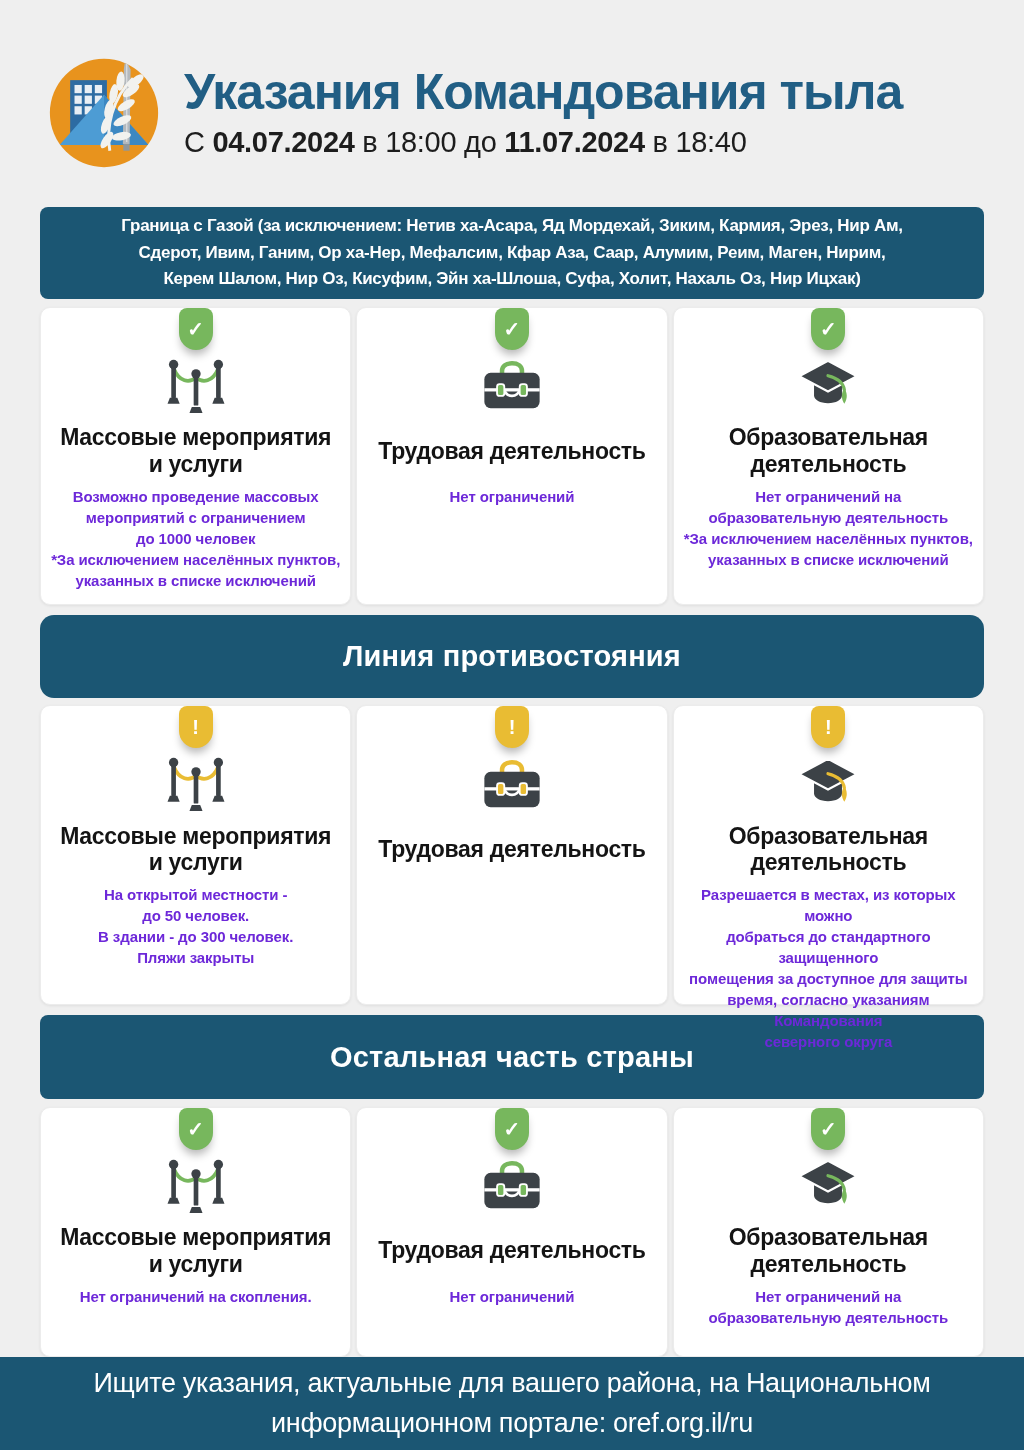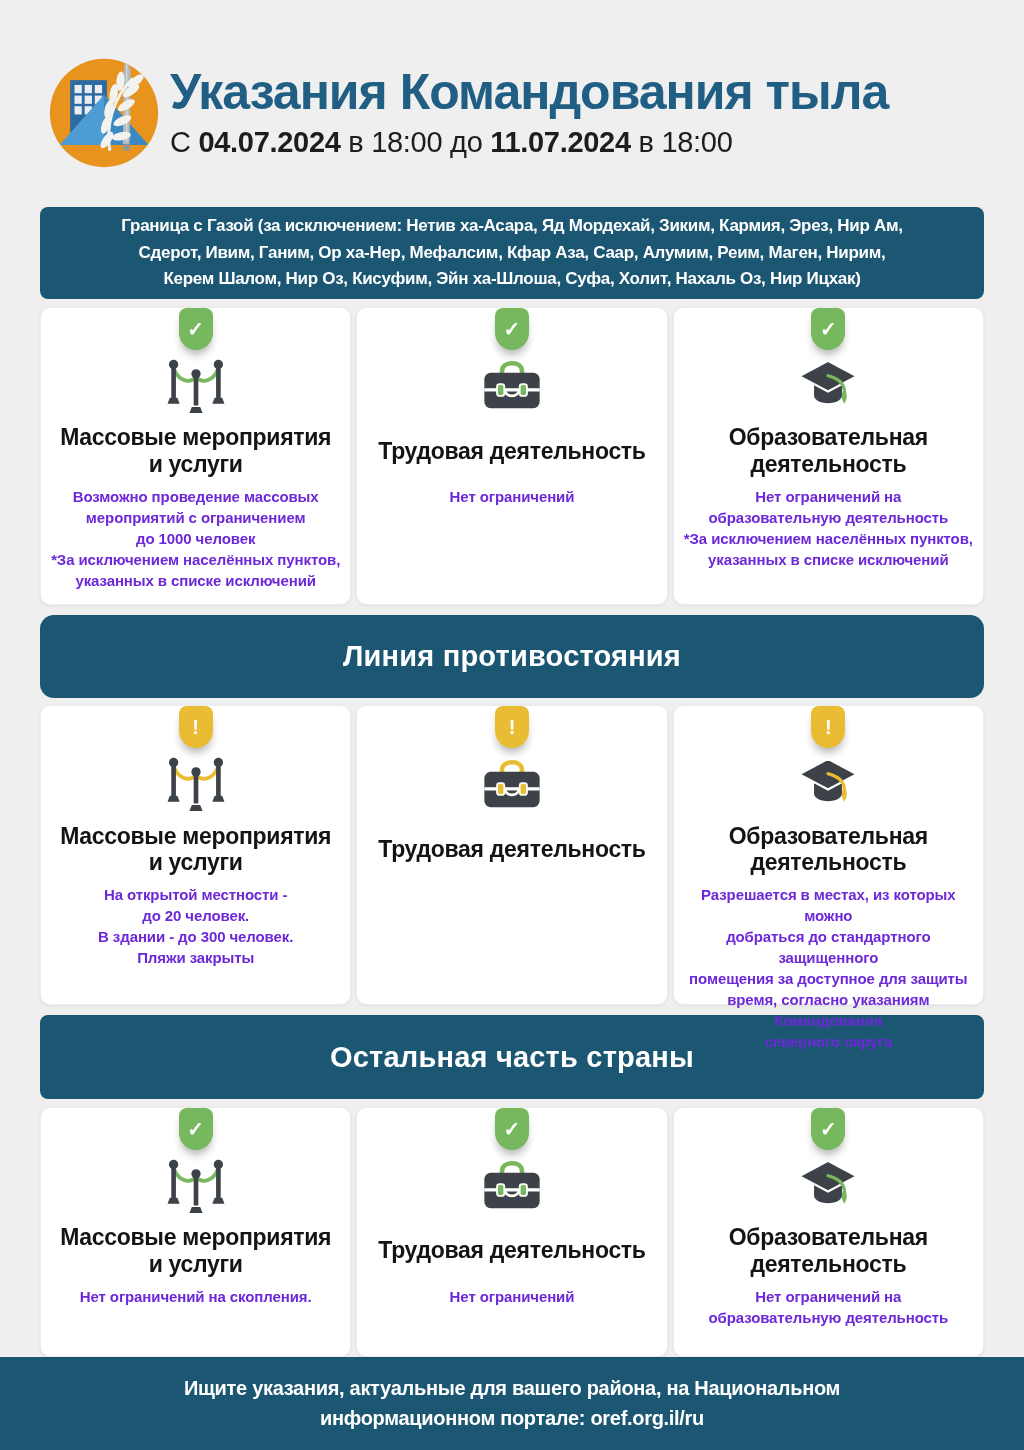--- a/index.html
+++ b/index.html
@@ -6,21 +6,21 @@
   html,body { margin:0; padding:0; }
   body {
     width:1024px; height:1450px;
     background:#efefef;
     font-family:"Liberation Sans", sans-serif;
     color:#222;
   }
   .page { width:1024px; height:1450px; display:flex; flex-direction:column; overflow:hidden; background:#efefef; }
 
   
-  header { height:211px; display:flex; align-items:center; gap:8px; padding:18px 40px 0 46px; }
+  header { height:211px; display:flex; align-items:center; gap:22px; padding:18px 40px 0 46px; }
   .logo svg { width:116px; height:116px; display:block; }
   .page-title {
     margin:0; font-size:50px; font-weight:bold; letter-spacing:-1px;
     color:#215e84; line-height:1.05;
   }
   .subtitle { margin-top:7px; font-size:29px; color:#1d1d1d; letter-spacing:-0.3px; }
   .subtitle b { font-weight:bold;text-align:center; }
 
   
   .banner {
@@ -61,21 +61,21 @@
   .ic-briefcase { width:58px; height:49px; }
   .ic-gradcap   { width:62px; height:54px; }
 
   .title-zone { height:58px; display:flex; align-items:center; justify-content:center; margin-top:4px; }
   .card-title { margin:0; font-size:23px; font-weight:bold; color:#141414; line-height:1.16; white-space:pre-line; letter-spacing:-0.3px; }
   .card-body { margin:6px 0 0; font-size:15px; color:#6d28d9; line-height:1.4; white-space:pre-line; letter-spacing:-0.1px;font-weight:bold; }
 
   
   footer {
     margin-top:auto; height:95px; width:1024px; background:#1b5673;
-    color:#fff; font-weight:bold; font-size:20px; letter-spacing:-0.3px;
+    color:#fff; font-weight:normal; font-size:27px; letter-spacing:-0.3px;
     display:flex; align-items:center; justify-content:center; text-align:center;
     line-height:1.5; white-space:pre-line;
   }
 </style>
 </head>
 <body>
 
 <svg width="0" height="0" style="position:absolute" aria-hidden="true">
   <defs>
     <symbol id="i-stanchion" viewBox="0 0 66 60">
@@ -147,21 +147,21 @@
             <ellipse rx="10" ry="4.2" transform="translate(88 37) rotate(-35)"></ellipse>
             <ellipse rx="10" ry="4.2" transform="translate(77 27) rotate(-85)"></ellipse>
             <ellipse rx="10" ry="4.2" transform="translate(93 27) rotate(-40)"></ellipse>
           </g>
         </g>
       </svg>
     </div>
     <div class="header-text">
       <h1 class="page-title">Указания Командования тыла</h1>
       <div class="subtitle">
-        <span>С </span><b>04.07.2024</b><span> в 18:00 до </span><b>11.07.2024</b><span> в 18:00</span>
+        <span>С </span><b>04.07.2024</b><span> в 18:00 до </span><b>11.07.2024</b><span> в 18:40</span>
       </div>
     </div>
   </header>
 
   <div class="banner banner-gaza">Граница с Газой (за исключением: Нетив ха-Асара, Яд Мордехай, Зиким, Кармия, Эрез, Нир Ам,
 Сдерот, Ивим, Ганим, Ор ха-Нер, Мефалсим, Кфар Аза, Саар, Алумим, Реим, Маген, Нирим,
 Керем Шалом, Нир Оз, Кисуфим, Эйн ха-Шлоша, Суфа, Холит, Нахаль Оз, Нир Ицхак)</div>
 
   <div class="row row-1">
     <div class="card ok">
@@ -227,21 +227,21 @@
       <div class="icon-zone">
           <svg class="ic ic-stanchion" viewBox="0 0 66 60">
             <use href="#i-stanchion"></use>
           </svg>
         </div>
       <div class="title-zone">
           <h3 class="card-title">Массовые мероприятия
 и услуги</h3>
         </div>
       <p class="card-body">На открытой местности -
-до 20 человек.
+до 50 человек.
 В здании - до 300 человек.
 Пляжи закрыты</p>
     </div>
     <div class="card warn">
       <div class="badge">
           <span class="badge-mark">!</span>
         </div>
       <div class="icon-zone">
           <svg class="ic ic-briefcase" viewBox="0 0 64 54">
             <use href="#i-briefcase"></use>

